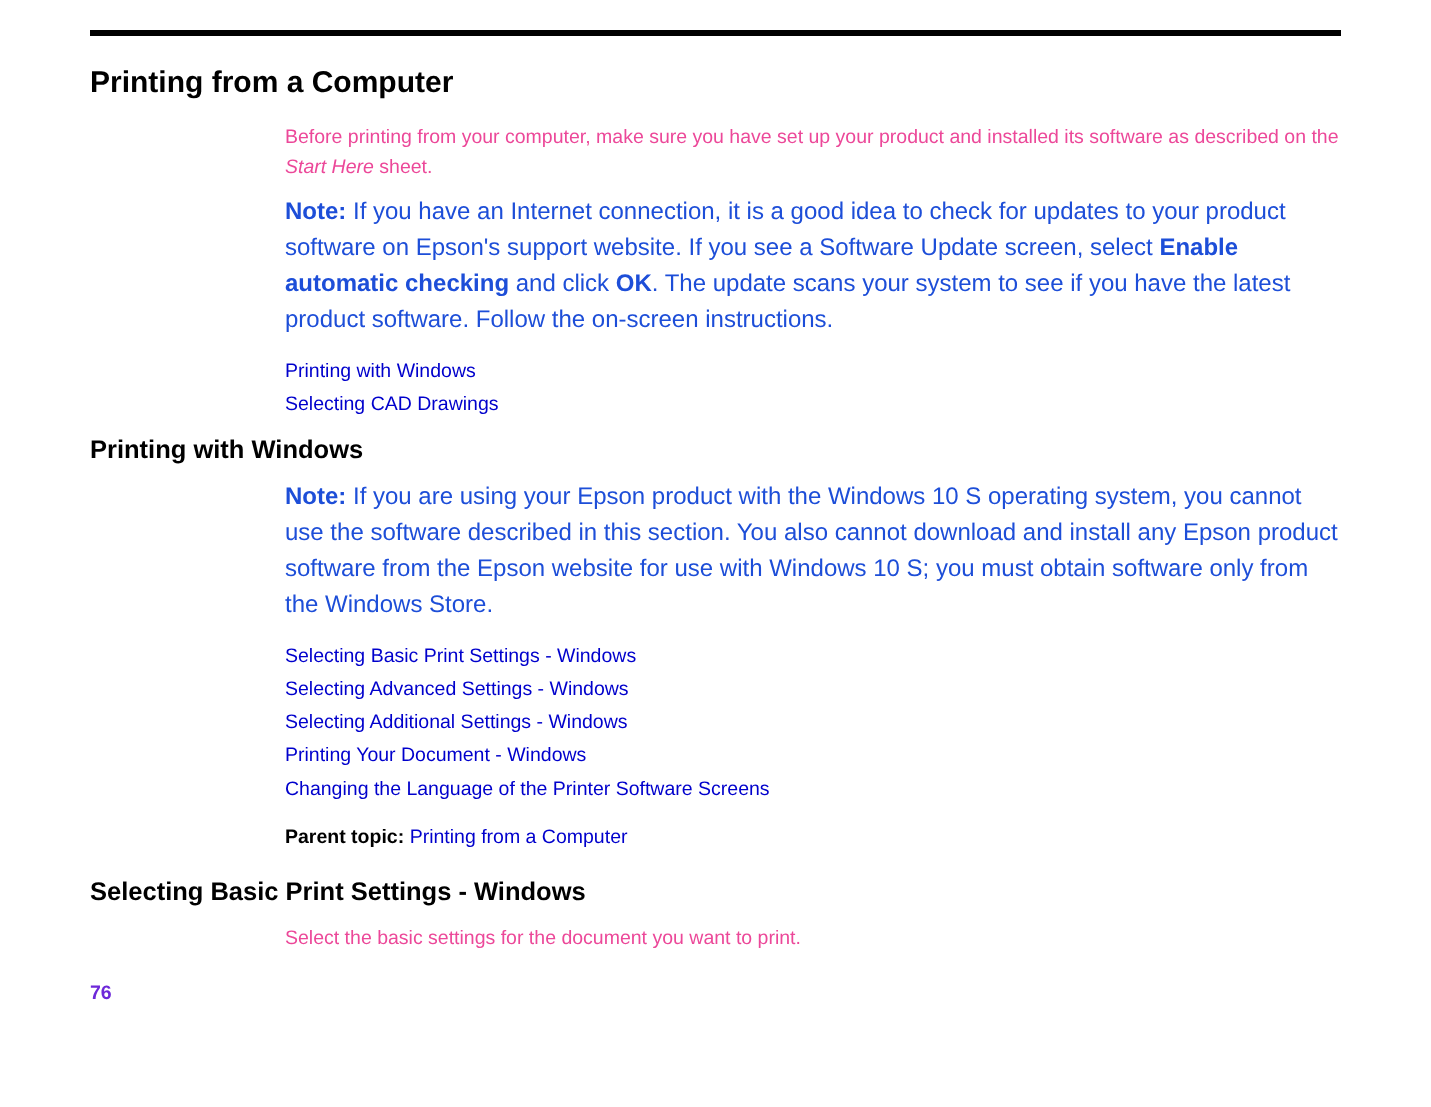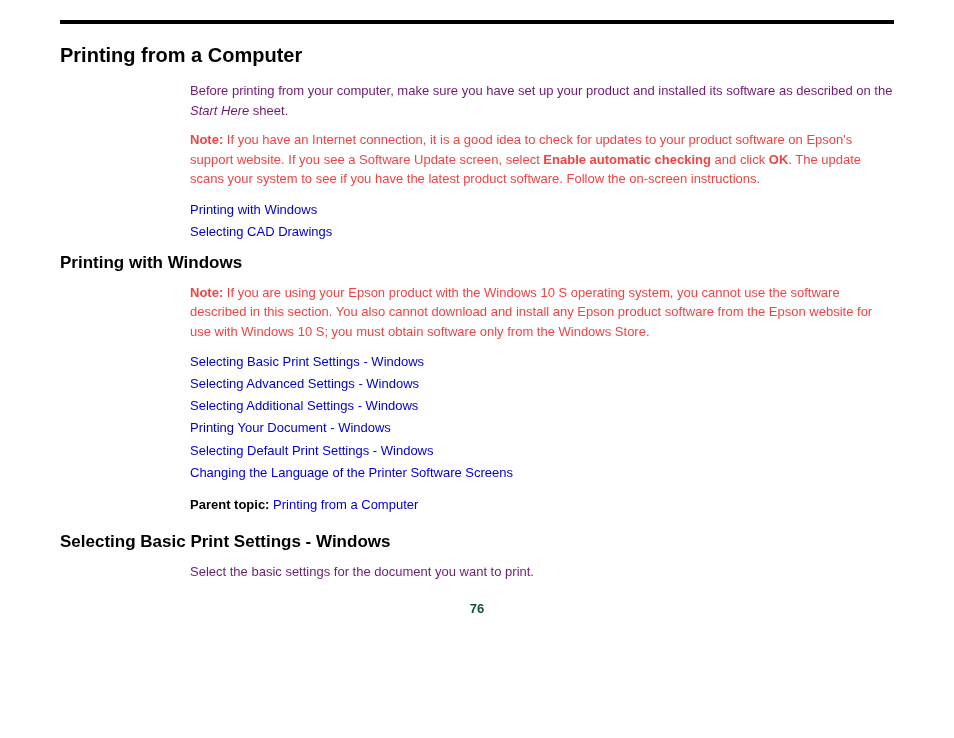--- a/index.html
+++ b/index.html
@@ -40,28 +40,28 @@
 
     .content-block {
       margin-left: 130px;
       margin-bottom: 12px;
     }
 
     .body-text {
       font-size: 13px;
       line-height: 1.5;
       margin-bottom: 10px;
-      color: #701a75;
+      color: #ec4899;
     }
 
     .note-text {
-      font-size: 13px;
+      font-size: 16px;
       line-height: 1.5;
       margin-bottom: 10px;
-      color: #ef4444;
+      color: #1d4ed8;
     }
 
     .note-text .bold {
       font-weight: bold;
     }
 
     em {
       font-style: italic;
     }
 
@@ -94,25 +94,24 @@
       margin-bottom: 10px;
       margin-top: 8px;
       color: #000000;
     }
 
     .section-block {
       margin-bottom: 10px;
     }
 
     .page-number {
-      text-align: center;
       font-size: 13px;
       font-weight: bold;
       margin-top: 20px;
-      color: #14532d;
+      color: #6d28d9;
     }
   </style>
 </head>
 <body>
 
 <div class="page-container">
   <div class="top-border"></div>
 
   <div class="section-title">Printing from a Computer</div>
 
@@ -135,21 +134,20 @@
 
     <div class="content-block">
 
       <p class="note-text"><span class="bold">Note:</span> If you are using your Epson product with the Windows 10 S operating system, you cannot use the software described in this section. You also cannot download and install any Epson product software from the Epson website for use with Windows 10 S; you must obtain software only from the Windows Store.</p>
 
       <div class="links-block">
         <a class="link" href="#">Selecting Basic Print Settings - Windows</a>
         <a class="link" href="#">Selecting Advanced Settings - Windows</a>
         <a class="link" href="#">Selecting Additional Settings - Windows</a>
         <a class="link" href="#">Printing Your Document - Windows</a>
-        <a class="link" href="#">Selecting Default Print Settings - Windows</a>
         <a class="link" href="#">Changing the Language of the Printer Software Screens</a>
       </div>
 
       <div class="parent-topic-line">
         <span class="bold">Parent topic:</span>
         <a class="link" style="display:inline;" href="#">Printing from a Computer</a>
       </div>
     </div>
   </div>
 

